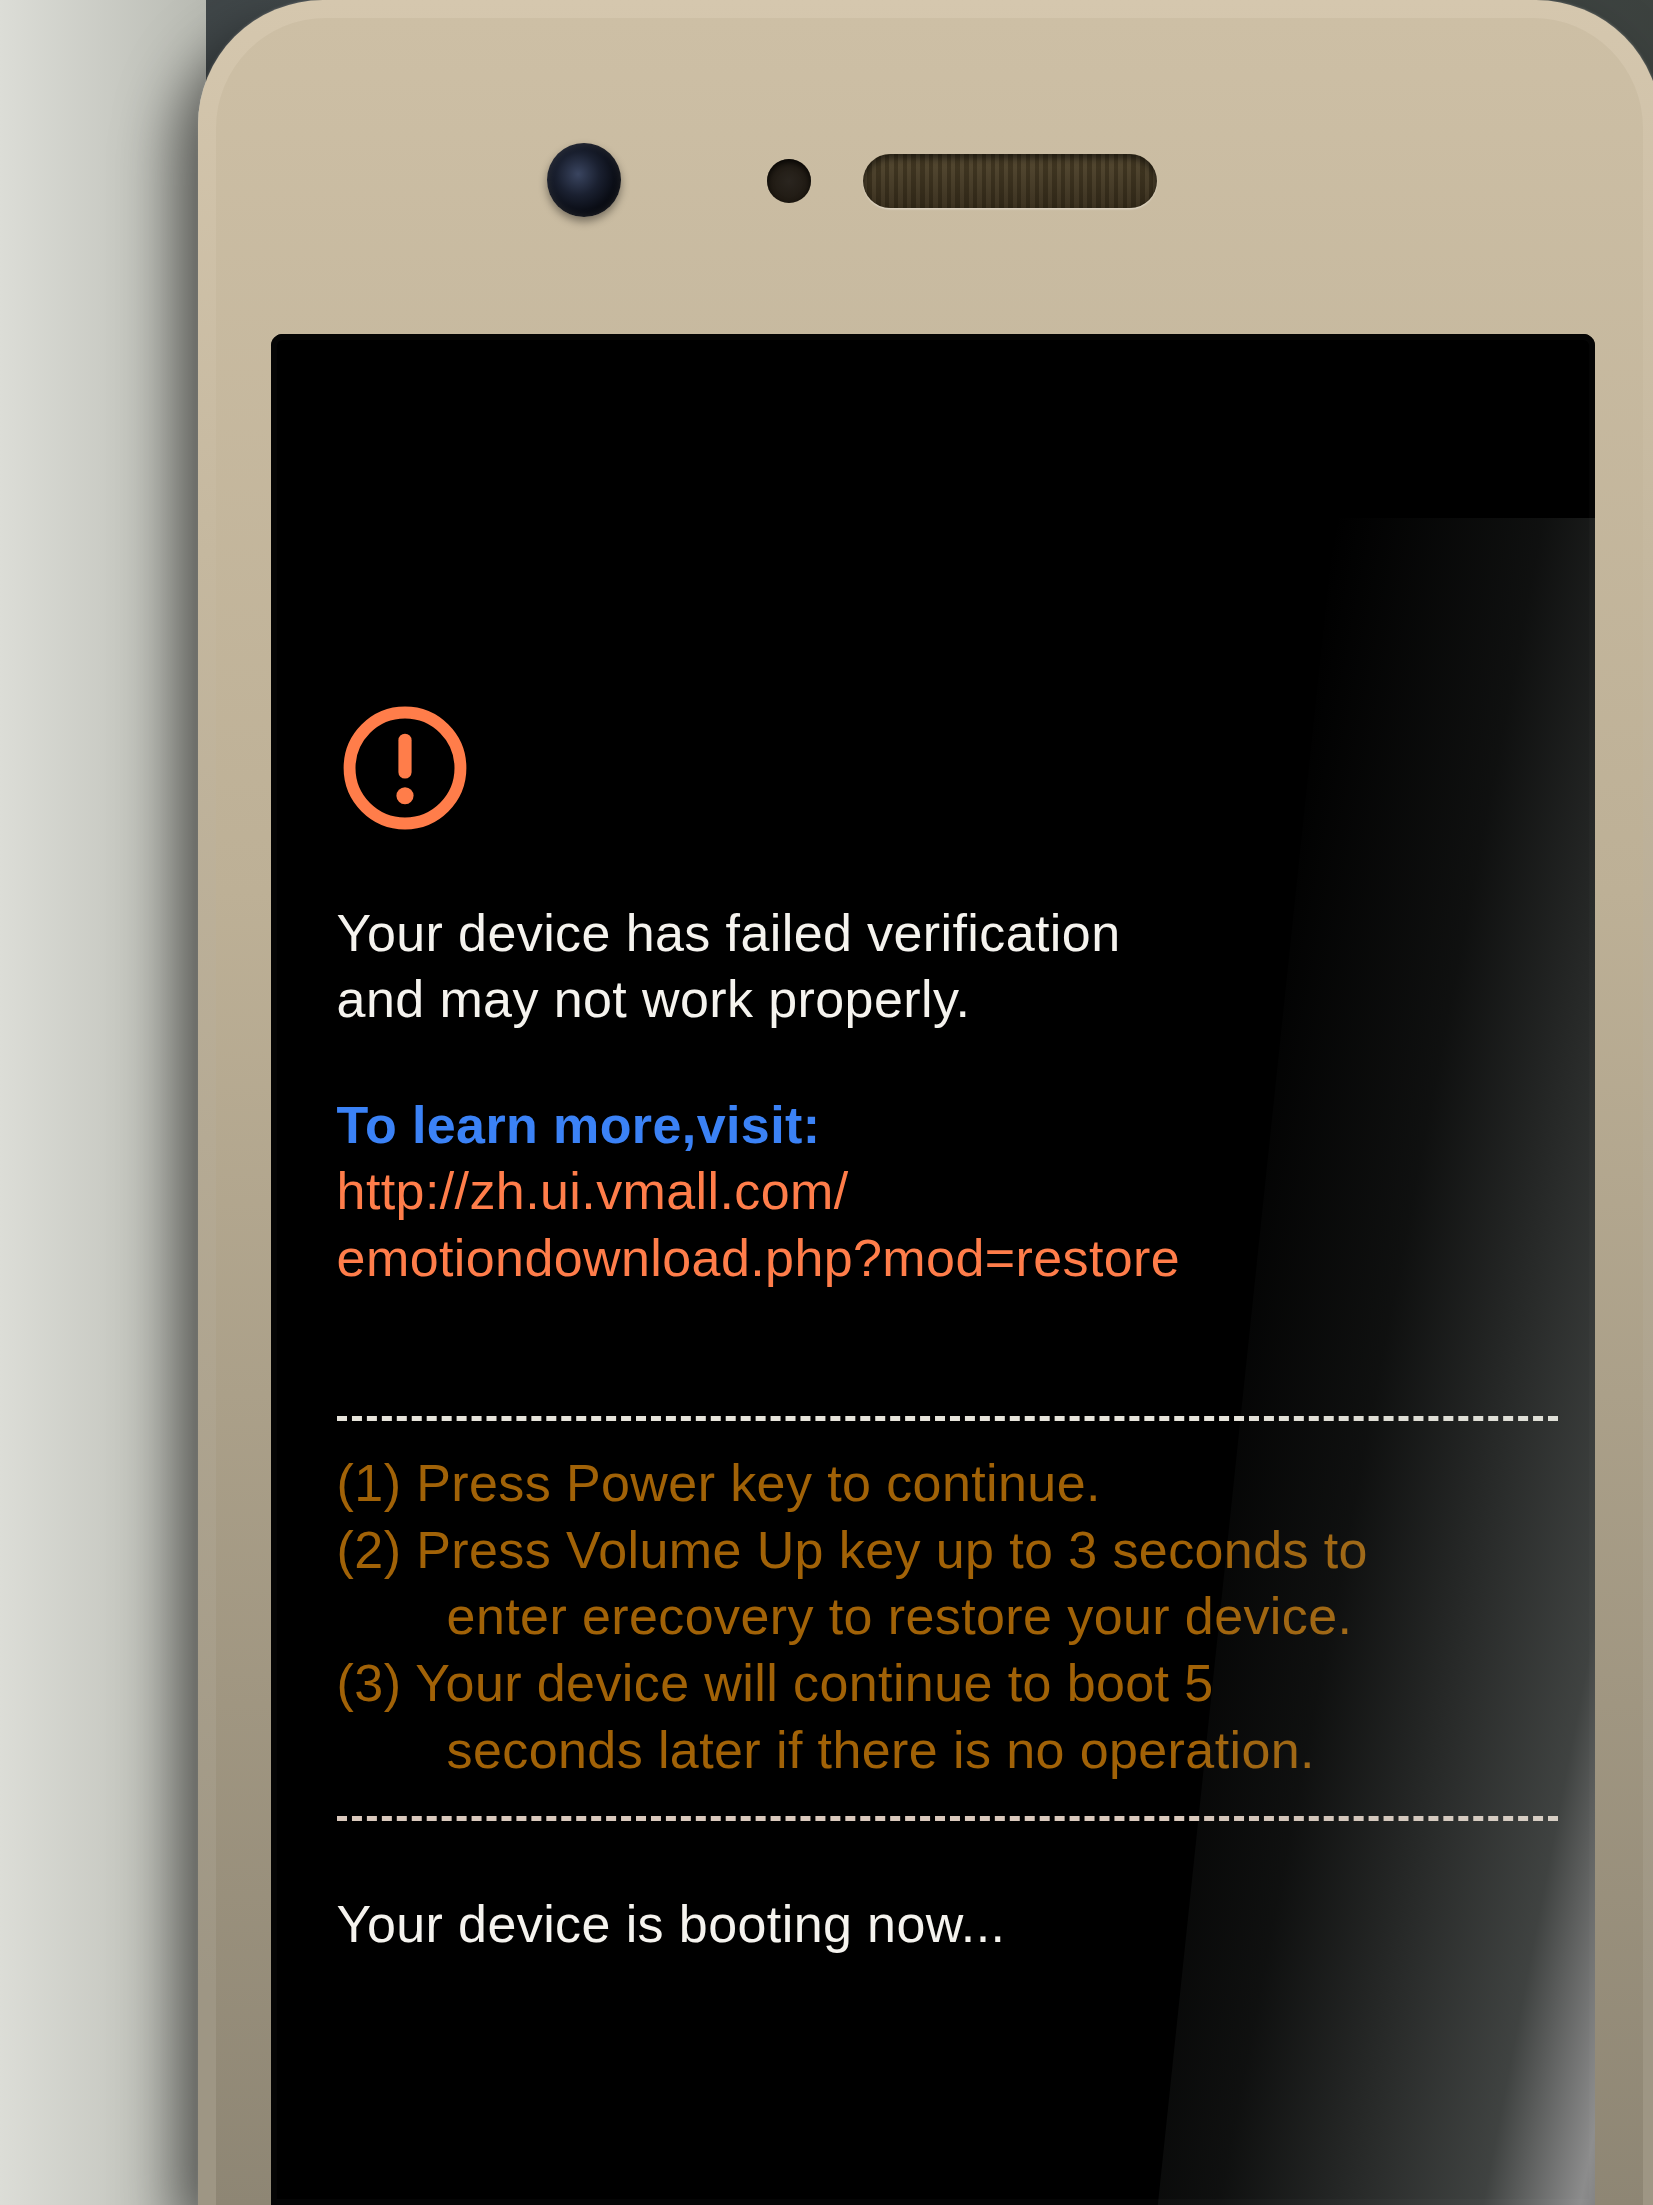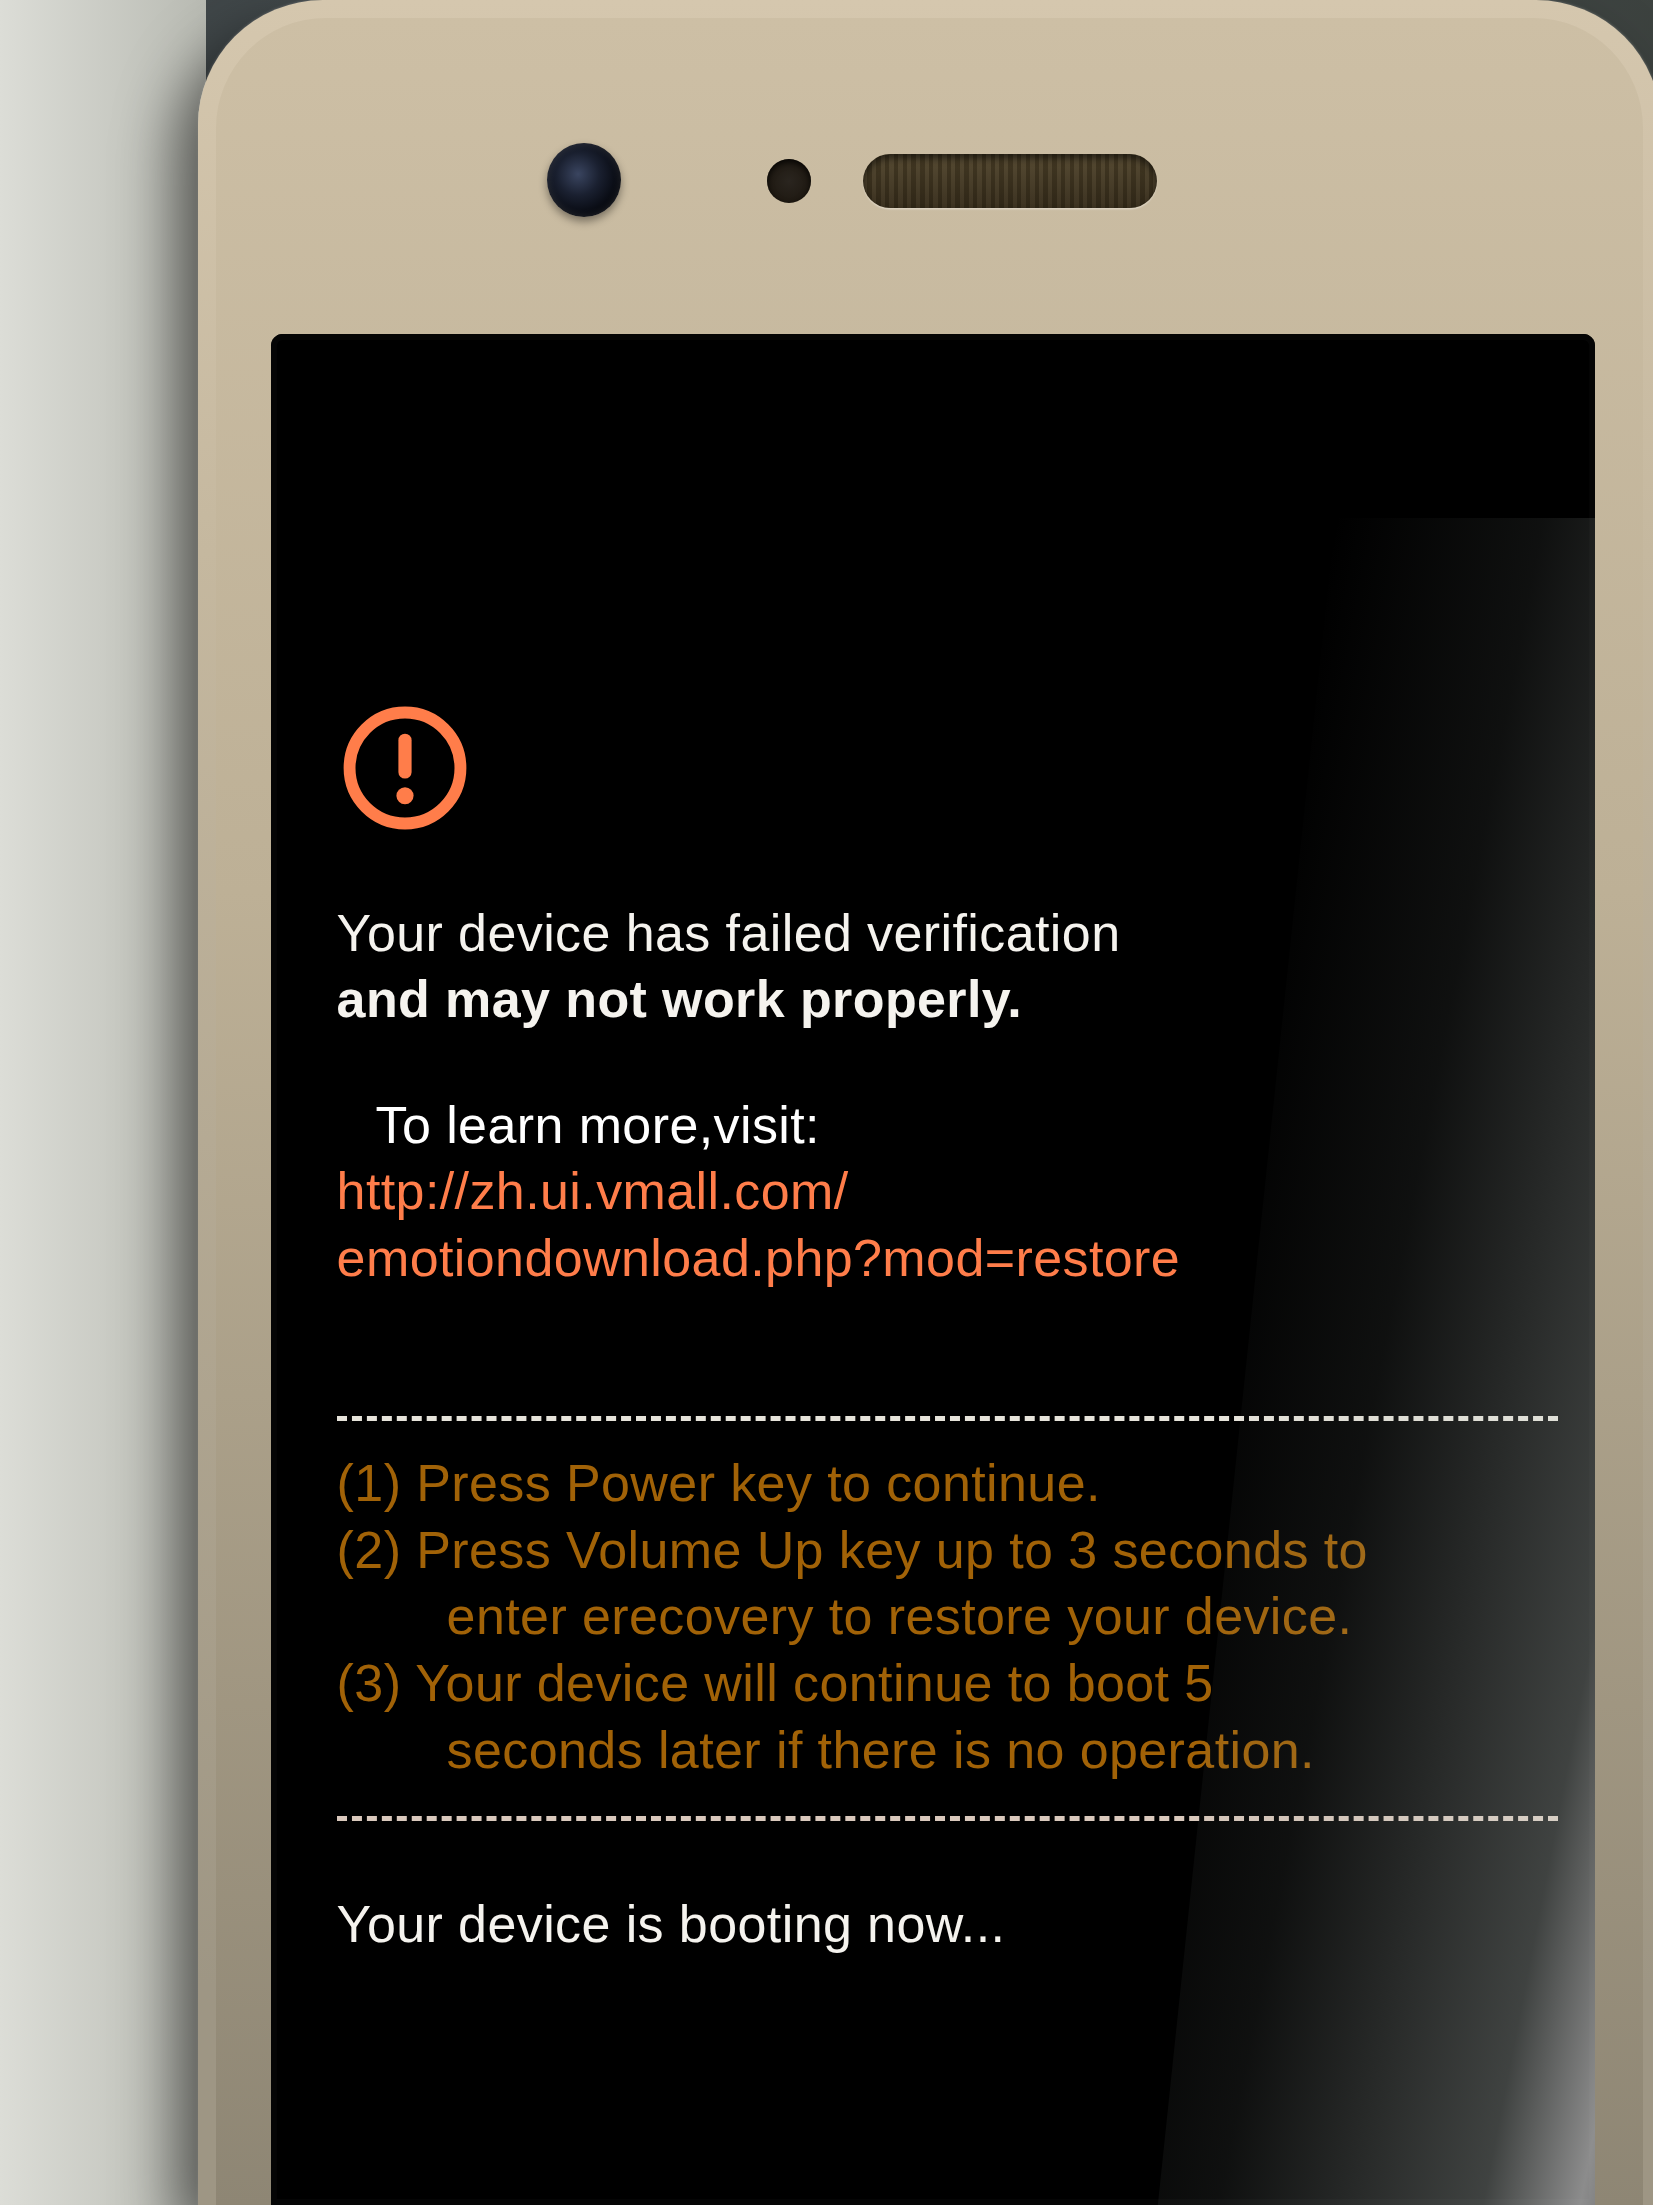--- a/index.html
+++ b/index.html
@@ -63,22 +63,22 @@
     position:absolute;left:66px;right:37px;top:368px;
     color:#fff;
     font-size:52px;
     line-height:1.28;
     letter-spacing:0.4px;
     text-shadow:0 1.5px 4.4px rgba(0,0,0,.7);
   }
   .icon-row{margin-bottom:66px;margin-left:2.9px;}
   .warn-icon{display:inline-block;height:132px;vertical-align:top;}
   .msg-white{color:#f5f3ee;font-weight:500;margin-bottom:59px;}
-  .msg-white .l2{display:block;font-weight:bold;}
-  .learn{color:#ffffff;font-weight:400;margin-left:39px;}
+  .msg-white .l2{display:block;}
+  .learn{color:#3b82f6;font-weight:700;}
   .url{color:#ff7d4a;font-weight:500;display:block;}
   .url2{color:#ff7d4a;font-weight:500;display:block;margin-bottom:125px;}
   .hr{
     border:none;height:0;margin:0 0 29px 0;
     border-top:5.1px dashed #e6e3da;
   }
   .hr2{
     border:none;height:0;margin:33px 0 0 0;
     border-top:5.1px dashed #d9c8bc;
   }

